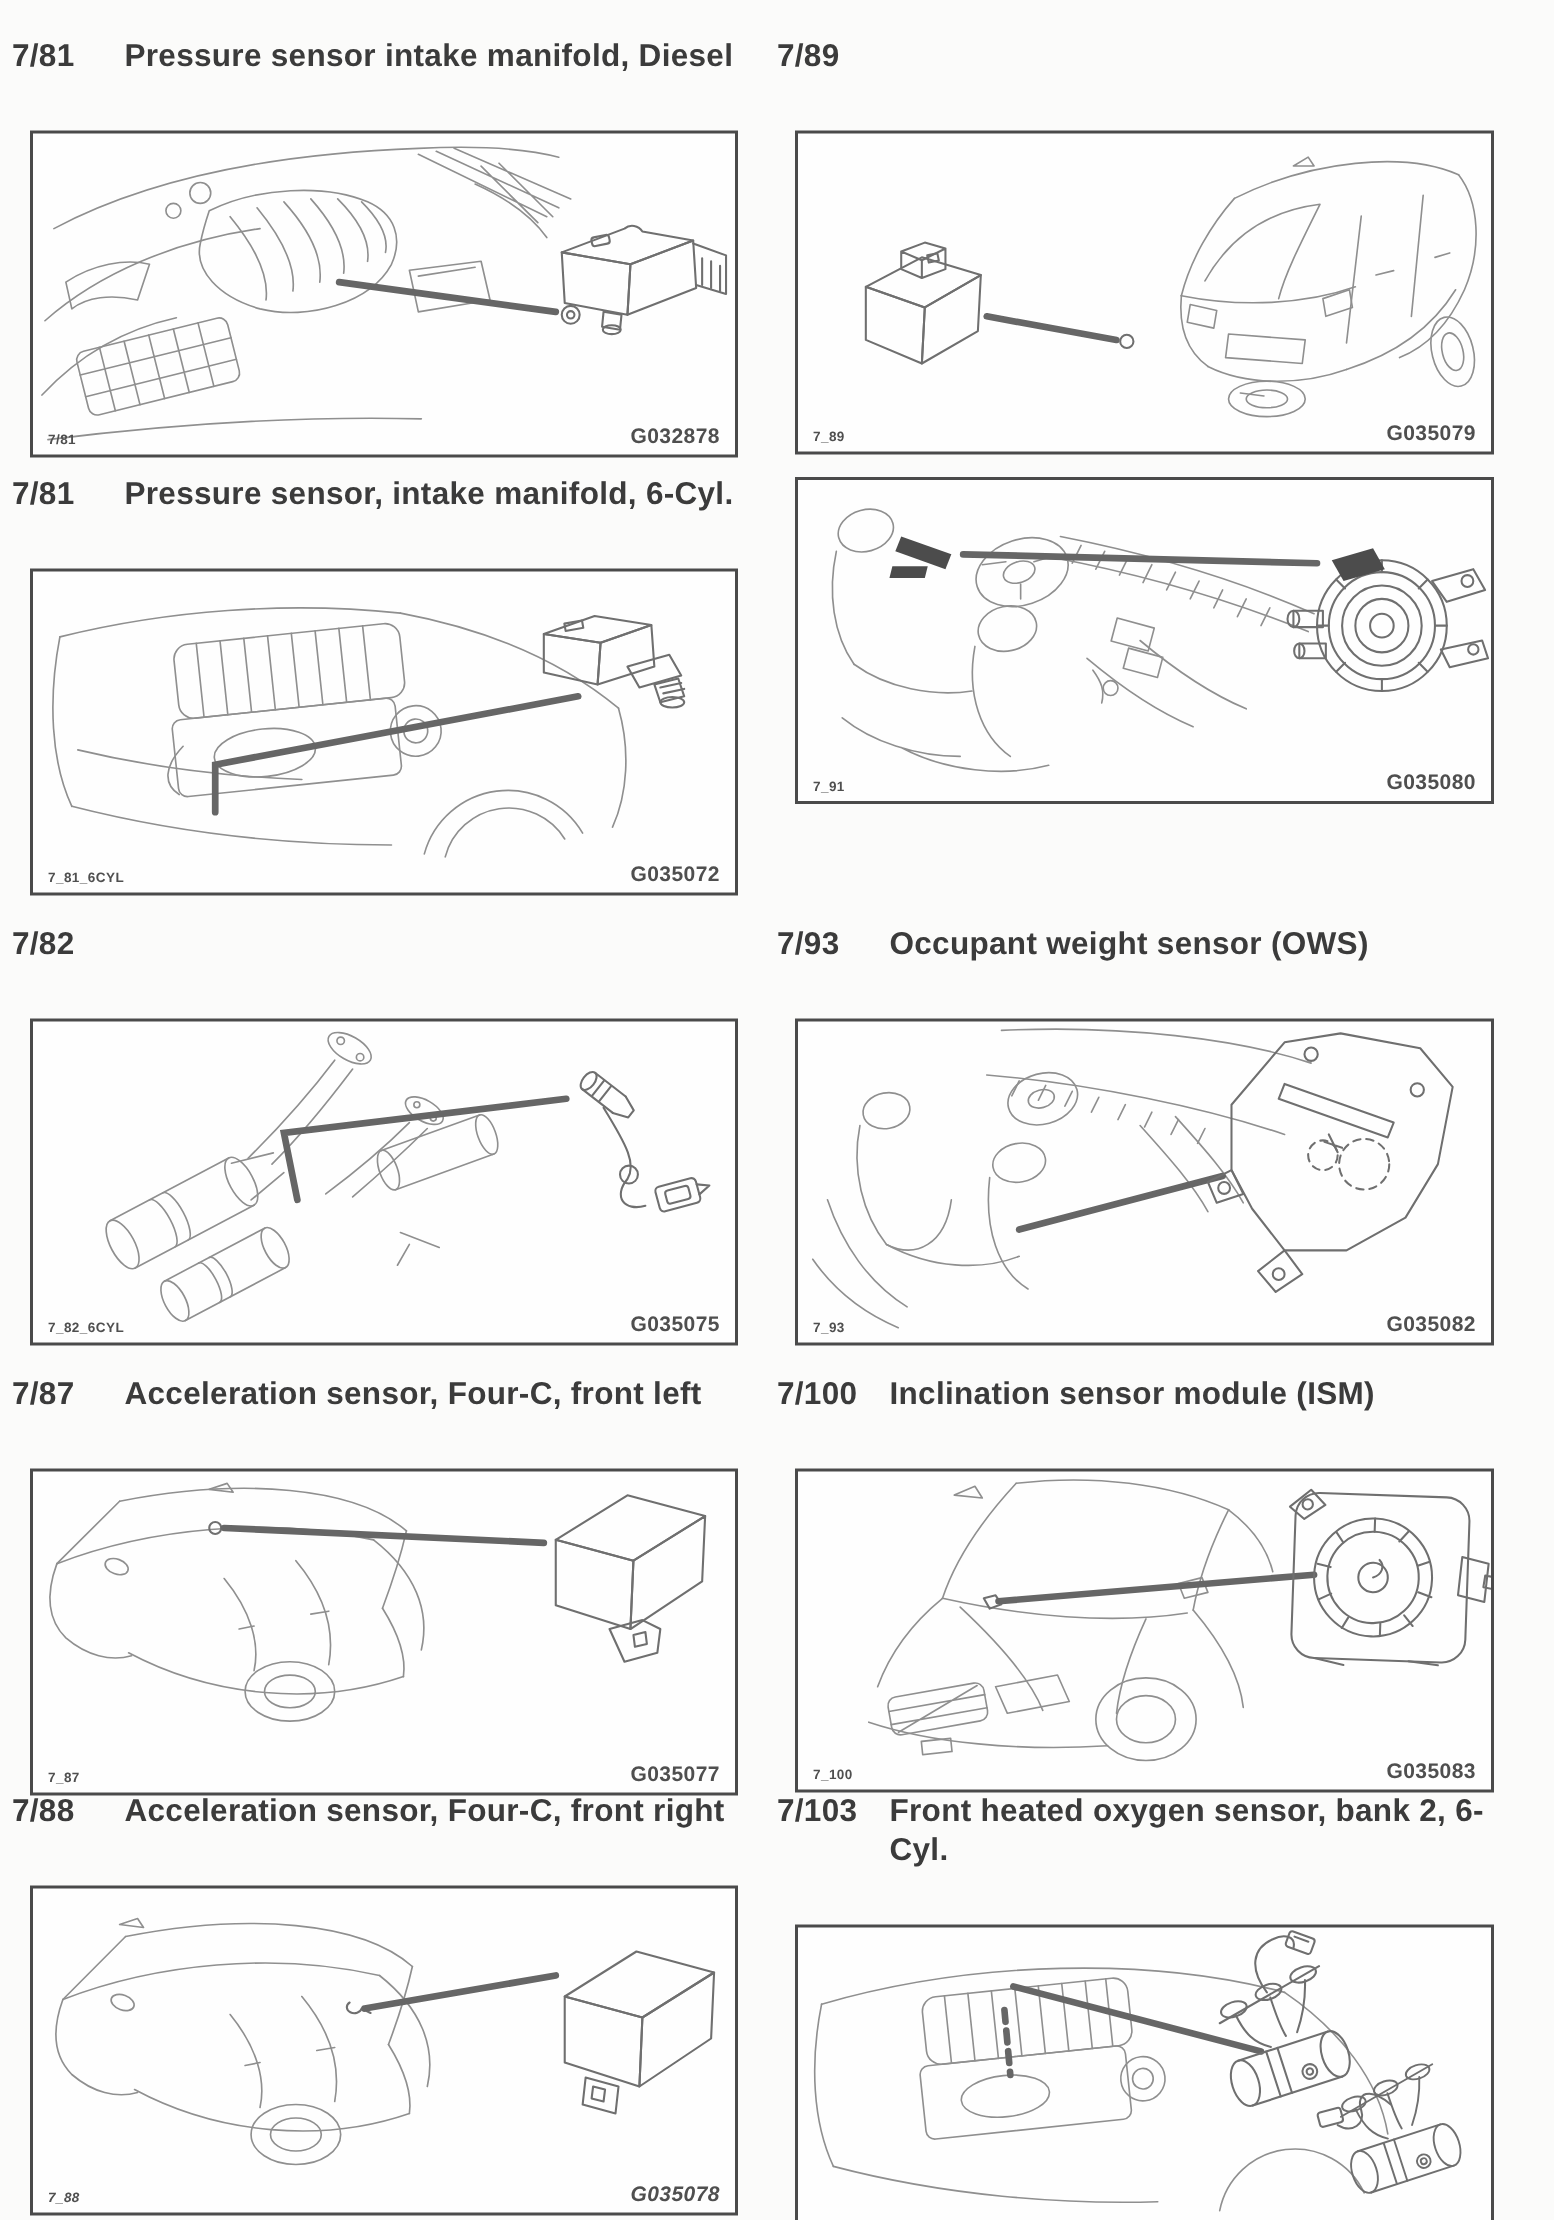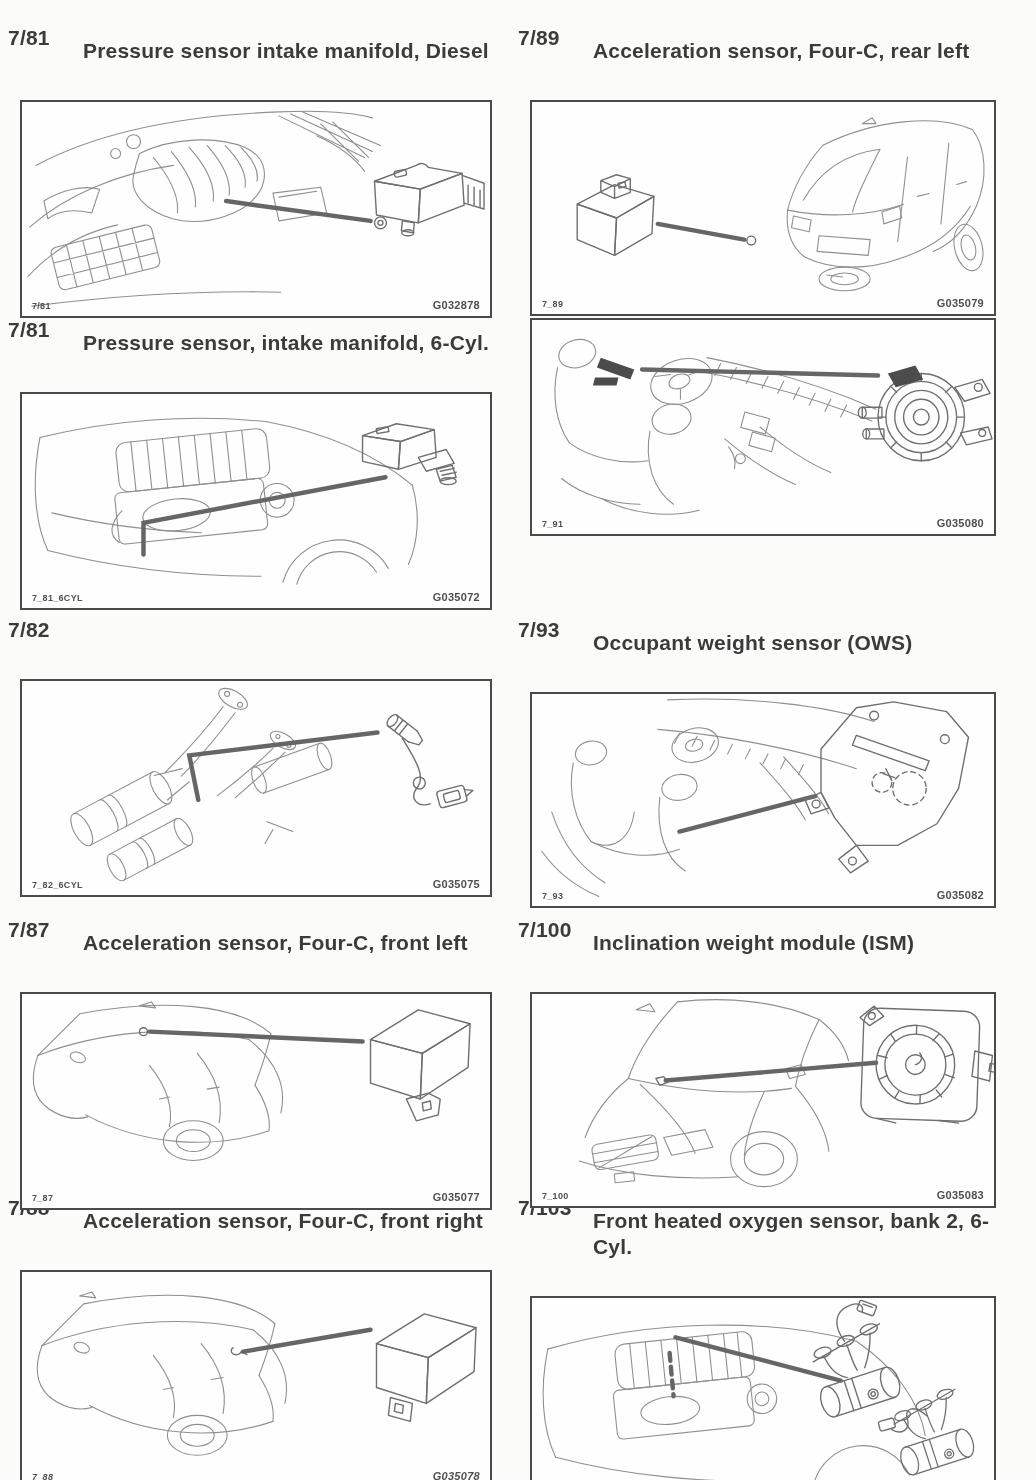--- a/index.html
+++ b/index.html
@@ -13,33 +13,33 @@
     grid-template-rows:292px 300px 300px 278px 302px;
     column-gap:26px;
   }
   .panel{display:flex;flex-direction:column;}
   .heading{
     display:flex;align-items:flex-start;
     font-size:21px;font-weight:bold;line-height:26px;color:#3b3b3b;
     letter-spacing:0.2px;
   }
   .heading .num{flex:0 0 75px;}
-  .heading .ttl{flex:1 1 auto;margin-top:13px;}
+  .heading .ttl{flex:1 1 auto;}
   .figure-frame{
     position:relative;
     margin:18px 0 0 12px;
     height:218px;
     border:2px solid #4a4a4a;
     background:#fefefe;
     box-sizing:border-box;
   }
   .row5 .figure-frame{height:220px;font-style:italic;}
   .figure-frame svg{display:block;width:100%;height:100%;}
   .fig-code{position:absolute;left:10px;bottom:5px;font-size:9px;font-weight:bold;color:#4f4f4f;letter-spacing:0.3px;}
-  .fig-id{position:absolute;right:10px;bottom:5px;font-size:11px;font-weight:bold;color:#4f4f4f;letter-spacing:0.3px;}
+  .fig-id{position:absolute;right:10px;bottom:5px;font-size:14px;font-weight:bold;color:#4f4f4f;letter-spacing:0.3px;}
   
   .s{stroke:#8f8f8f;fill:none;stroke-width:1.1;stroke-linecap:round;stroke-linejoin:round;}
   .s2{stroke:#6f6f6f;fill:none;stroke-width:1.4;stroke-linecap:round;stroke-linejoin:round;}
   .ptr{stroke:#666;fill:none;stroke-width:4.5;stroke-linecap:round;}
   .ptrd{stroke:#666;fill:none;stroke-width:4.5;stroke-linecap:round;stroke-dasharray:8 6;}
   .dark{fill:#4c4c4c;stroke:none;}
   .dash{stroke-dasharray:5 4;}
 </style>
 </head>
 <body>
@@ -86,21 +86,20 @@
         </g>
       </svg>
       <figcaption class="fig-code">7/81</figcaption>
       <span class="fig-id">G032878</span>
     </figure>
   </section>
 
   <section class="panel">
     <h2 class="heading">
       <span class="num">7/89</span>
-      <span class="ttl">Acceleration sensor, Four-C, rear left</span>
     </h2>
     <figure class="figure-frame">
       <svg viewBox="0 0 470 216" preserveAspectRatio="none">
         <g class="s2" transform="translate(44,74)">
           <path d="M2,30 L40,10 L80,22 L42,44 Z"></path>
           <path d="M2,30 L42,44 L40,82 L2,66 Z"></path>
           <path d="M42,44 L80,22 L78,60 L40,82 Z"></path>
           <path d="M26,6 L42,0 L56,4 L56,18 L40,24 L26,18 Z M26,6 L40,12 L56,4 M40,12 L40,24"></path>
           <rect x="44" y="8" width="7" height="5" transform="rotate(-12 47 10)"></rect>
         </g>
@@ -349,21 +348,21 @@
         </g>
       </svg>
       <figcaption class="fig-code">7_87</figcaption>
       <span class="fig-id">G035077</span>
     </figure>
   </section>
 
   <section class="panel">
     <h2 class="heading">
       <span class="num">7/100</span>
-      <span class="ttl">Inclination weight module (ISM)</span>
+      <span class="ttl">Inclination sensor module (ISM)</span>
     </h2>
     <figure class="figure-frame">
       <svg viewBox="0 0 470 216" preserveAspectRatio="none">
         <g class="s">
           <path d="M148,8 C200,2 252,8 292,26"></path>
           <path d="M148,8 C122,36 106,62 98,86"></path>
           <path d="M292,26 C280,50 272,72 268,94"></path>
           <path d="M258,76 l16,-4 l4,10 l-16,4 z"></path>
           <path d="M292,26 C308,38 318,52 322,68"></path>
           <path d="M98,86 C152,98 212,104 264,96"></path>

